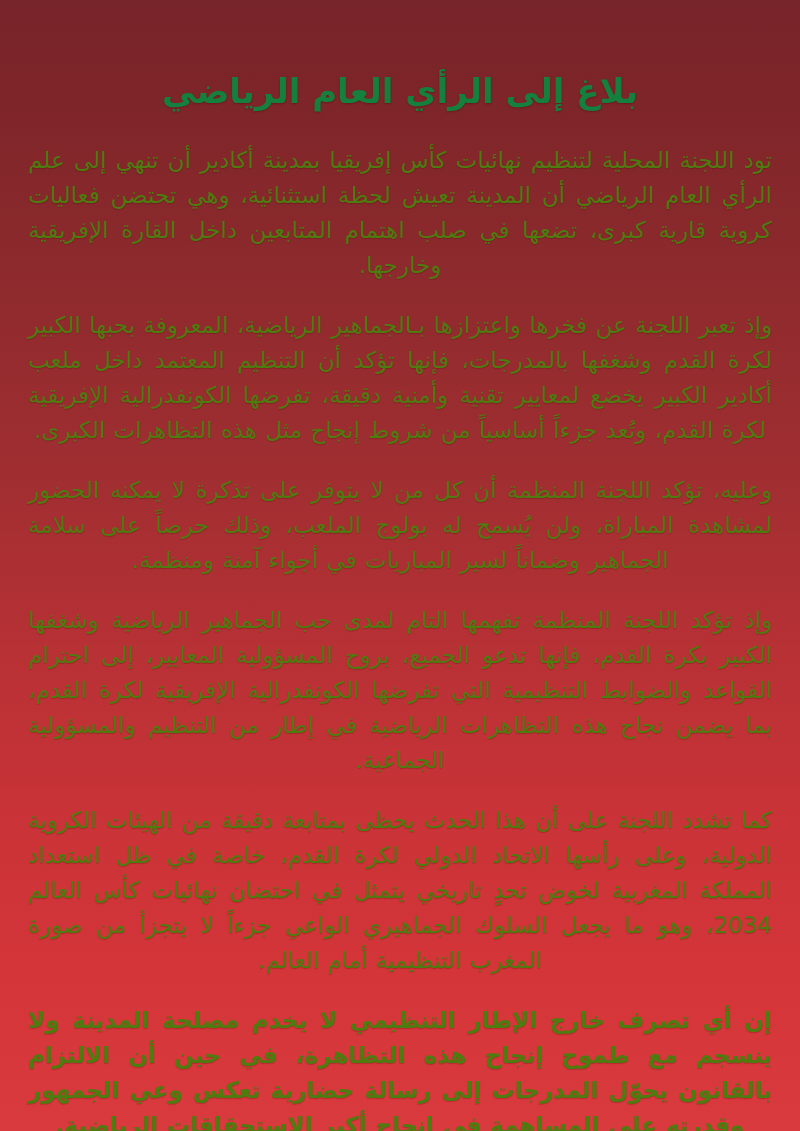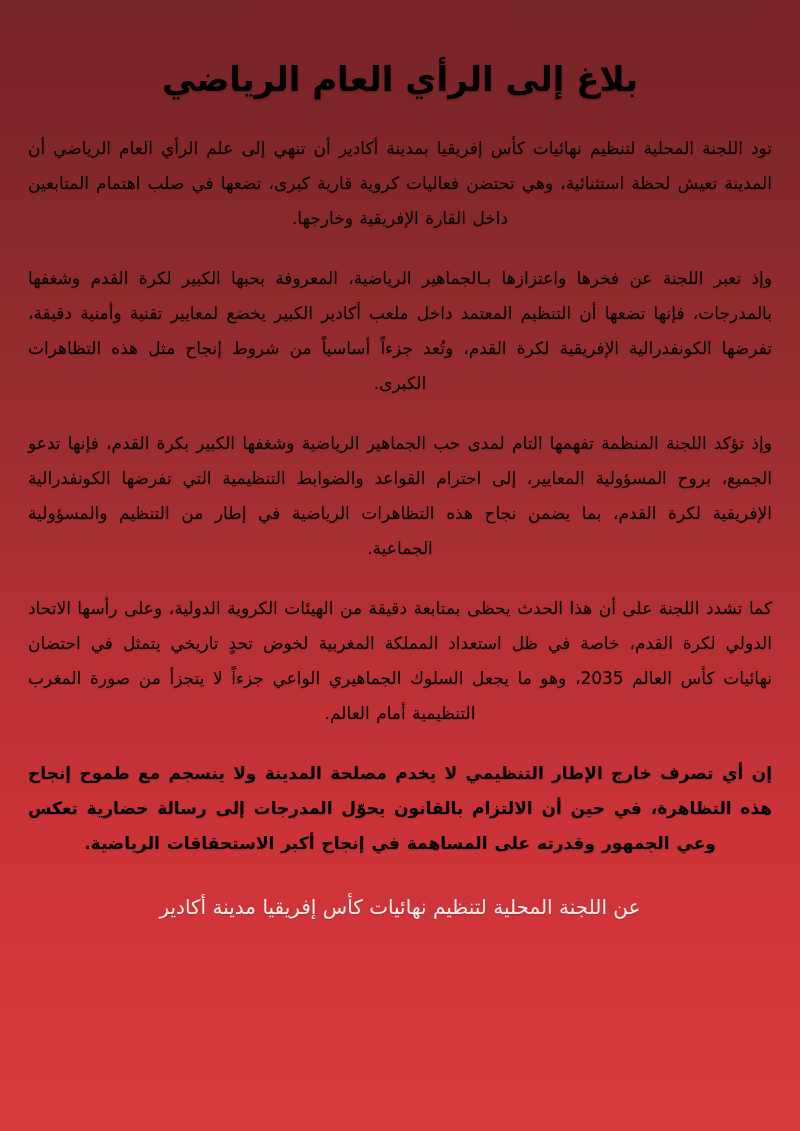--- a/index.html
+++ b/index.html
@@ -33,37 +33,38 @@
     padding: 0 28px;
   }
 
   
   .poster-title {
     text-align: center;
     font-size: 34px;
     font-weight: bold;
     line-height: 1.25;
     letter-spacing: 0px;
-    color: #000000;
+    color: #15803d;
     padding-top: 58px;
     padding-bottom: 6px;
     text-shadow: 0 1px 2px rgba(60,8,10,.35);
+    margin-top: 12px;
   }
 
   
   .body-copy {
     margin-top: 24px;
   }
 
   .para {
-    font-size: 17px;
+    font-size: 23px;
     line-height: 35px;
     text-align: justify;
     text-align-last: center;
-    color: #000000;
+    color: #4d7c0f;
     margin-bottom: 25px;
     word-spacing: 1px;
     text-shadow: 0 1px 1px rgba(60,8,10,.22);
   }
 
   .para:last-of-type { margin-bottom: 0; font-weight: bold; }
 
   .para .line-break { display: block; }
 
   
@@ -83,28 +84,29 @@
 <body>
 
 <div class="poster">
 
   <h1 class="poster-title">بلاغ إلى الرأي العام الرياضي</h1>
 
   <div class="body-copy">
 
     <p class="para">تود اللجنة  المحلية لتنظيم نهائيات كأس إفريقيا بمدينة أكادير أن تنهي إلى علم الرأي العام الرياضي أن المدينة تعيش لحظة استثنائية، وهي تحتضن فعاليات كروية قارية كبرى، تضعها في صلب اهتمام المتابعين داخل القارة الإفريقية وخارجها.</p>
 
-    <p class="para">وإذ تعبر اللجنة عن فخرها واعتزازها بـالجماهير الرياضية، المعروفة بحبها الكبير لكرة القدم وشغفها بالمدرجات، فإنها تضعها أن التنظيم المعتمد داخل ملعب أكادير الكبير يخضع لمعايير تقنية وأمنية دقيقة، تفرضها الكونفدرالية الإفريقية لكرة القدم، وتُعد جزءاً أساسياً من شروط إنجاح مثل هذه التظاهرات الكبرى.</p>
+    <p class="para">وإذ تعبر اللجنة عن فخرها واعتزازها بـالجماهير الرياضية، المعروفة بحبها الكبير لكرة القدم وشغفها بالمدرجات، فإنها تؤكد أن التنظيم المعتمد داخل ملعب أكادير الكبير يخضع لمعايير تقنية وأمنية دقيقة، تفرضها الكونفدرالية الإفريقية لكرة القدم، وتُعد جزءاً أساسياً من شروط إنجاح مثل هذه التظاهرات الكبرى.</p>
 
     <p class="para">
+      <span class="line-break">وعليه، تؤكد اللجنة المنظمة أن كل من لا يتوفر على تذكرة لا يمكنه الحضور لمشاهدة المباراة، ولن يُسمح له بولوج الملعب، وذلك حرصاً على سلامة الجماهير وضماناً لسير المباريات في أجواء آمنة ومنظمة.</span>
     </p>
 
     <p class="para">وإذ تؤكد اللجنة المنظمة تفهمها التام لمدى حب الجماهير الرياضية وشغفها الكبير بكرة القدم، فإنها تدعو الجميع، بروح المسؤولية المعايير، إلى احترام القواعد والضوابط التنظيمية التي تفرضها الكونفدرالية الإفريقية لكرة القدم، بما يضمن نجاح هذه التظاهرات الرياضية في إطار من التنظيم والمسؤولية الجماعية.</p>
 
-    <p class="para">كما تشدد اللجنة على أن هذا الحدث يحظى بمتابعة دقيقة من الهيئات الكروية الدولية، وعلى رأسها الاتحاد الدولي لكرة القدم، خاصة في ظل استعداد المملكة المغربية لخوض تحدٍ تاريخي يتمثل في احتضان نهائيات كأس العالم 2035، وهو ما يجعل السلوك الجماهيري الواعي جزءاً لا يتجزأ من صورة المغرب التنظيمية أمام العالم.</p>
+    <p class="para">كما تشدد اللجنة على أن هذا الحدث يحظى بمتابعة دقيقة من الهيئات الكروية الدولية، وعلى رأسها الاتحاد الدولي لكرة القدم، خاصة في ظل استعداد المملكة المغربية لخوض تحدٍ تاريخي يتمثل في احتضان نهائيات كأس العالم 2034، وهو ما يجعل السلوك الجماهيري الواعي جزءاً لا يتجزأ من صورة المغرب التنظيمية أمام العالم.</p>
 
     <p class="para">إن أي تصرف خارج الإطار التنظيمي لا يخدم مصلحة المدينة ولا ينسجم مع طموح إنجاح هذه التظاهرة، في حين أن الالتزام بالقانون يحوّل المدرجات إلى رسالة حضارية تعكس وعي الجمهور وقدرته على المساهمة في إنجاح أكبر الاستحقاقات الرياضية.</p>
 
   </div>
 
   <div class="signature">
     <div class="signature-line">عن اللجنة المحلية لتنظيم نهائيات كأس إفريقيا مدينة أكادير</div>
 
   </div>
 

